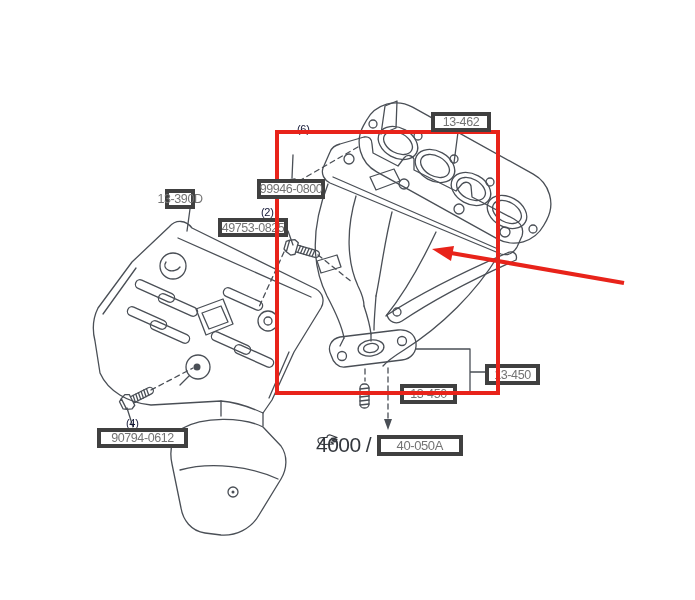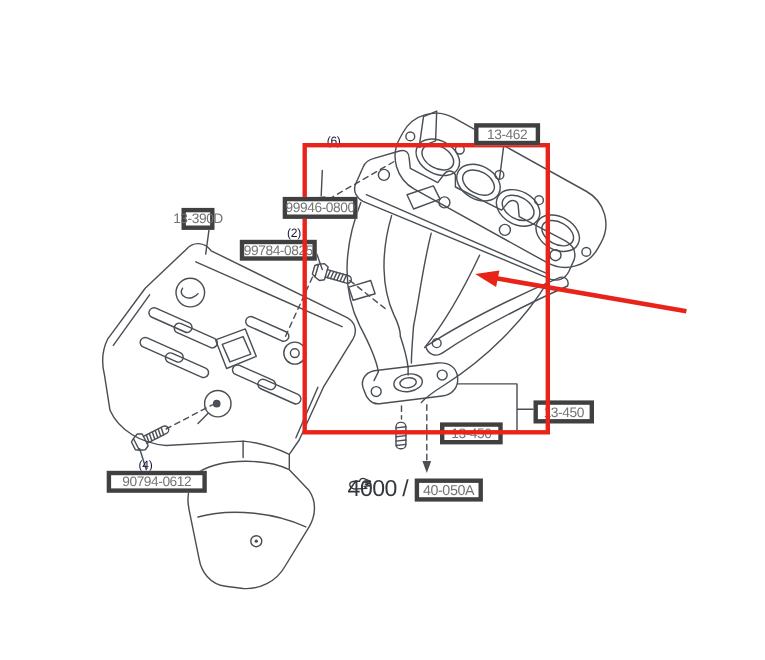--- a/index.html
+++ b/index.html
@@ -24,21 +24,21 @@
   .red-rect{
     position:absolute;left:275px;top:130px;width:225px;height:265px;
     border:4px solid #e8231a;box-sizing:border-box;
   }
   .ref-row{
     position:absolute;left:316px;top:433px;display:flex;align-items:center;gap:5px;
     color:#33373d;
   }
   .ref-code{font-size:21px;letter-spacing:-0.5px;}
   .ref-sep{font-size:21px;}
-  .ref-box{position:static;height:21px;min-width:59px;font-size:13px;padding:0 4px;}
+  .ref-box{position:static;height:21px;min-width:59px;font-size:13px;padding:0 16px;}
 </style>
 </head>
 <body>
 
 <div id="stage">
 
   <svg width="695" height="600" viewBox="0 0 695 600">
     <g class="art">
 
       <g>
@@ -152,21 +152,21 @@
         <path d="M388,368 L388,419"></path>
         <path d="M365,369 L365,381"></path>
       </g>
       <polygon class="fillme" points="384,419 392,419 388,430"></polygon>
     </g>
   </svg>
 
   <div class="layer">
     <span class="qty" style="left:297px;top:123px;">(6)</span>
     <span class="qty" style="left:261px;top:206px;">(2)</span>
-    <div class="callout" style="left:218px;top:218px;width:70px;height:19px;">99784-0825</div>
+    <div class="callout" style="left:218px;top:218px;width:70px;height:19px;">49753-0825</div>
     <div class="callout" style="left:485px;top:364px;width:55px;height:21px;">13-450</div>
     <div class="callout" style="left:400px;top:384px;width:57px;height:20px;">13-450</div>
   </div>
 
   <div class="red-rect"></div>
   <svg class="layer" width="695" height="600" viewBox="0 0 695 600" style="pointer-events:none;">
     <g>
       <line x1="451" y1="253" x2="624" y2="283" stroke="#e8231a" stroke-width="4.2"></line>
       <polygon points="432,249 454,246 451,261" fill="#e8231a"></polygon>
     </g>

